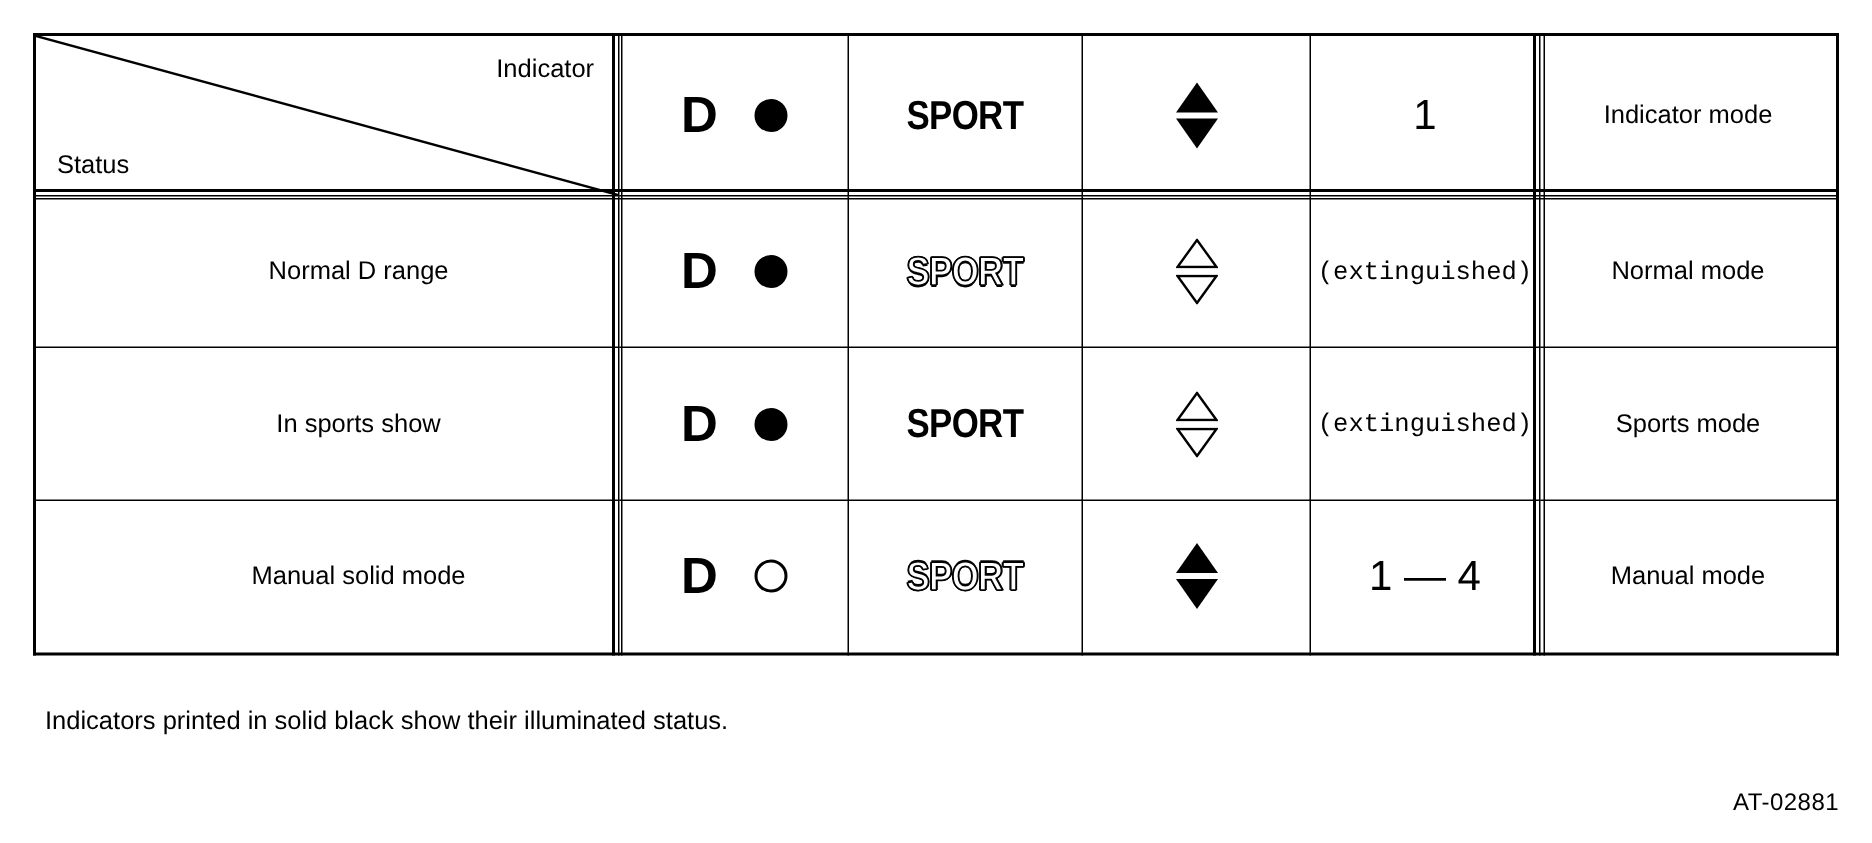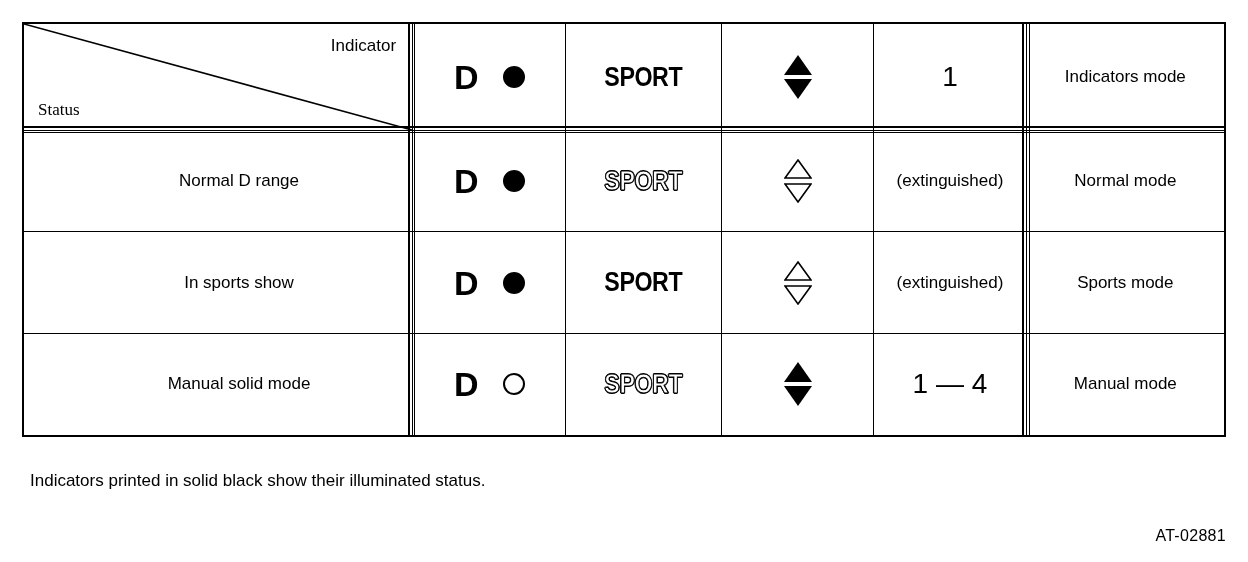--- a/index.html
+++ b/index.html
@@ -97,21 +97,20 @@
     top: 12px;
     font-size: 17px;
     white-space: nowrap;
   }
   .corner .lbl-status {
     position: absolute;
     left: 14px;
     bottom: 10px;
     font-size: 17px;
     white-space: nowrap;
-    font-family: Liberation Serif, serif;
   }
 
   
   .status-cell {
     text-align: left;
     padding-left: 42px !important;
     font-size: 17px;
   }
 
   
@@ -188,20 +187,21 @@
   .num-big {
     font-size: 28px;
     font-weight: normal;
   }
   .num-range {
     font-size: 28px;
     white-space: nowrap;
   }
   .extinguished {
     font-size: 17px;
+    font-family: Liberation Mono, monospace;
   }
   .mode-cell {
     font-size: 17px;
   }
 
   
   .note {
     position: absolute;
     left: 30px;
     top: 468px;
@@ -258,21 +258,21 @@
             <span class="tri tri-up solid"></span>
             <span class="tri tri-down solid"></span>
           </div>
         </td>
 
         <td>
           <span class="num-big">1</span>
         </td>
 
         <td class="mode-cell">
-          <span>Indicators mode</span>
+          <span>Indicator mode</span>
         </td>
       </tr>
 
       <tr>
         <td class="status-cell">
           <span>Normal D range</span>
         </td>
         <td>
           <div class="d-group">
             <span class="d-glyph">D</span>

